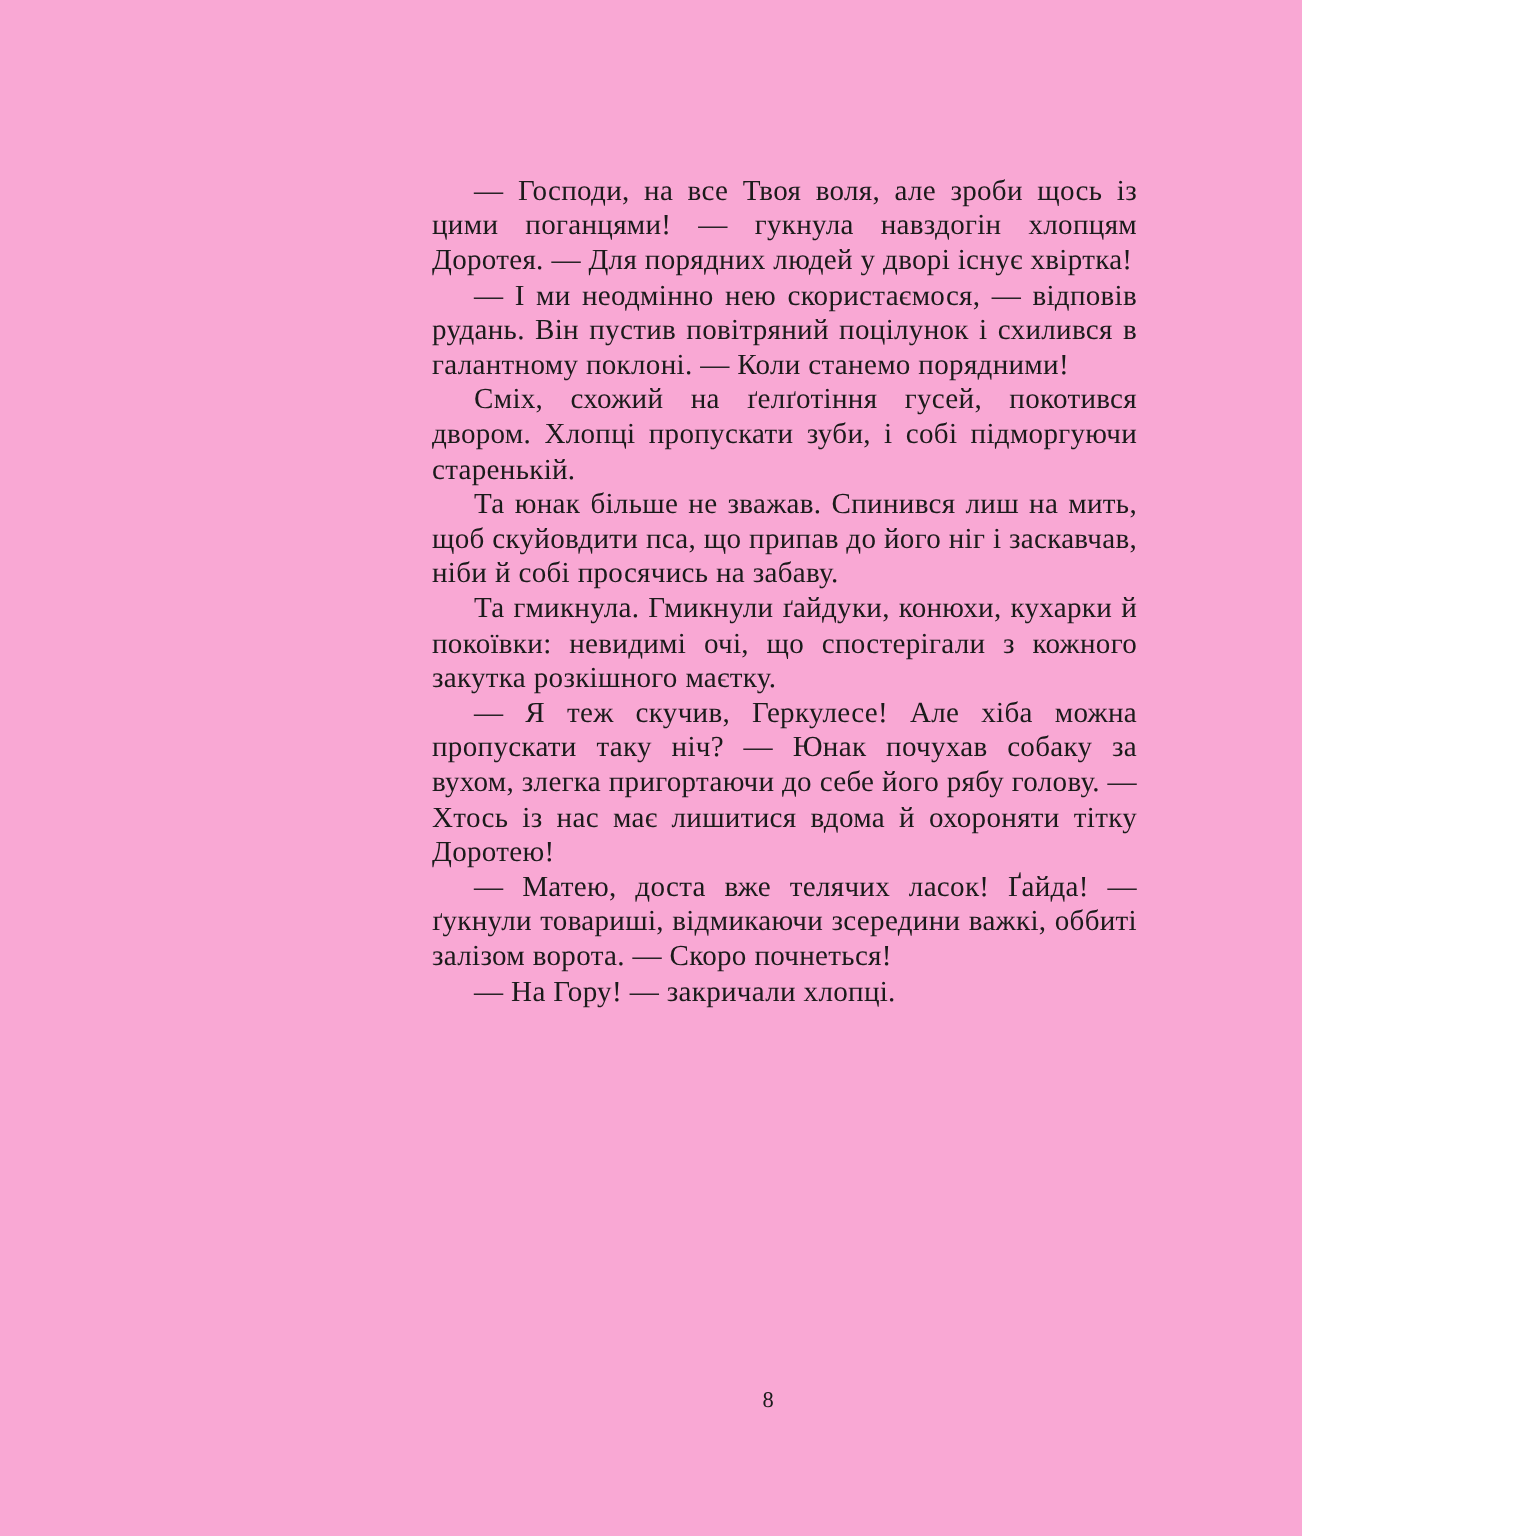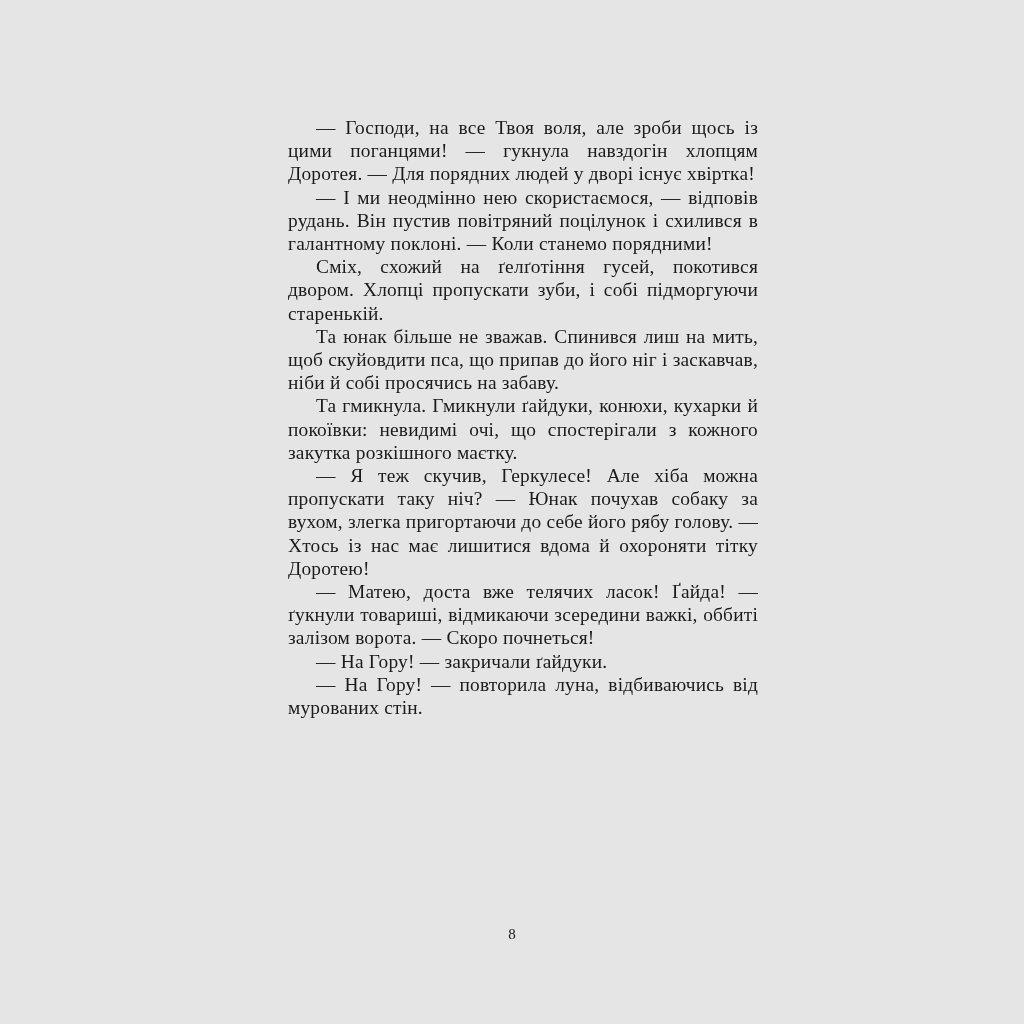--- a/index.html
+++ b/index.html
@@ -12,23 +12,23 @@
     width: 1024px;
     height: 1024px;
     overflow: hidden;
     font-family: "Liberation Serif", "DejaVu Serif", serif;
     color: #1b1b1b;
     -webkit-font-smoothing: antialiased;
   }
 
   #page {
     position: relative;
-    width: 1024px;
+    width: 868px;
     height: 1024px;
-    background: #e5e5e5;
+    background: #f9a8d4;
   }
 
   
   #text-block {
     position: absolute;
     left: 288px;
     top: 116px;
     width: 470px;
   }
 
@@ -68,20 +68,19 @@
 
   <div id="text-block">
 
     <p class="para">— Господи, на все Твоя воля, але зроби щось із цими поганцями! — гукнула навздогін хлопцям Доротея. — Для порядних людей у дворі існує хвіртка!</p>
     <p class="para">— І ми неодмінно нею скористаємося, — відповів рудань. Він пустив повітряний поцілунок і схилився в галантному поклоні. — Коли станемо порядними!</p>
     <p class="para">Сміх, схожий на ґелґотіння гусей, покотився двором. Хлопці пропускати зуби, і собі підморгуючи старенькій.</p>
     <p class="para">Та юнак більше не зважав. Спинився лиш на мить, щоб скуйовдити пса, що припав до його ніг і заскавчав, ніби й собі просячись на забаву.</p>
     <p class="para">Та гмикнула. Гмикнули ґайдуки, конюхи, кухарки й покоївки: невидимі очі, що спостерігали з кожного закутка розкішного маєтку.</p>
     <p class="para">— Я теж скучив, Геркулесе! Але хіба можна пропускати таку ніч? — Юнак почухав собаку за вухом, злегка пригортаючи до себе його рябу голову. — Хтось із нас має лишитися вдома й охороняти тітку Доротею!</p>
     <p class="para">— Матею, доста вже телячих ласок! Ґайда! — ґукнули товариші, відмикаючи зсередини важкі, оббиті залізом ворота. — Скоро почнеться!</p>
-    <p class="para">— На Гору! — закричали ґайдуки.</p>
-    <p class="para">— На Гору! — повторила луна, відбиваючись від мурованих стін.</p>
+    <p class="para">— На Гору! — закричали хлопці.</p>
 
   </div>
 
   <div id="folio">8</div>
 
 </div>
 
 </body></html>

